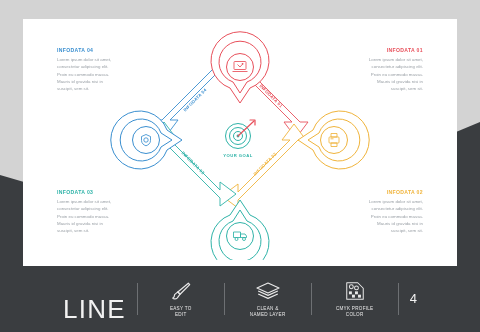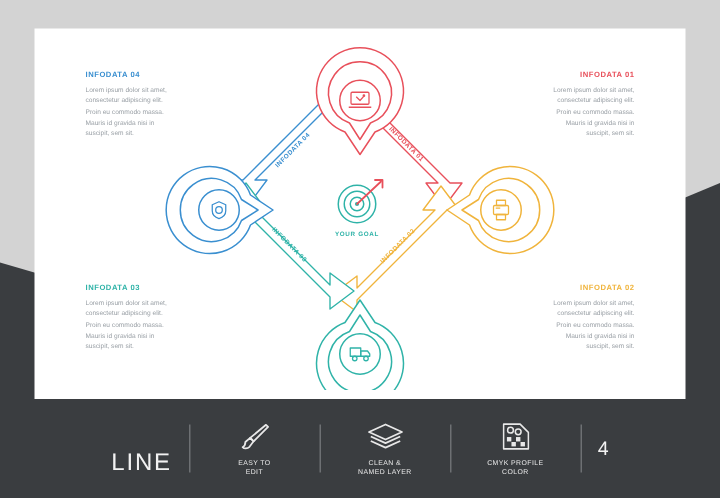--- a/index.html
+++ b/index.html
@@ -48,21 +48,21 @@
   #banner{
     position:absolute;left:0;bottom:0;width:480px;height:66px;
     background:#3a3d40;display:flex;align-items:center;
   }
   #banner-inner{
     display:flex;align-items:center;justify-content:center;
     width:100%;height:100%;
   }
   .b-sep{width:1px;height:32px;background:#6d7073;margin:0 11px;}
   .b-title{
-    color:#f2f2f2;font-size:16px;line-height:1.08;letter-spacing:1.2px;
+    color:#f2f2f2;font-size:26px;line-height:1.08;letter-spacing:1.2px;
     text-align:center;font-weight:normal;margin-top:20px;
   }
   .b-feat{
     display:flex;flex-direction:column;align-items:center;justify-content:center;
     width:64px;
   }
   .b-feat .ficon{height:22px;display:flex;align-items:flex-end;justify-content:center;}
   .b-feat .flabel{
     color:#e8e8e8;font-size:4.6px;line-height:1.38;letter-spacing:.28px;
     text-align:center;margin-top:4px;

